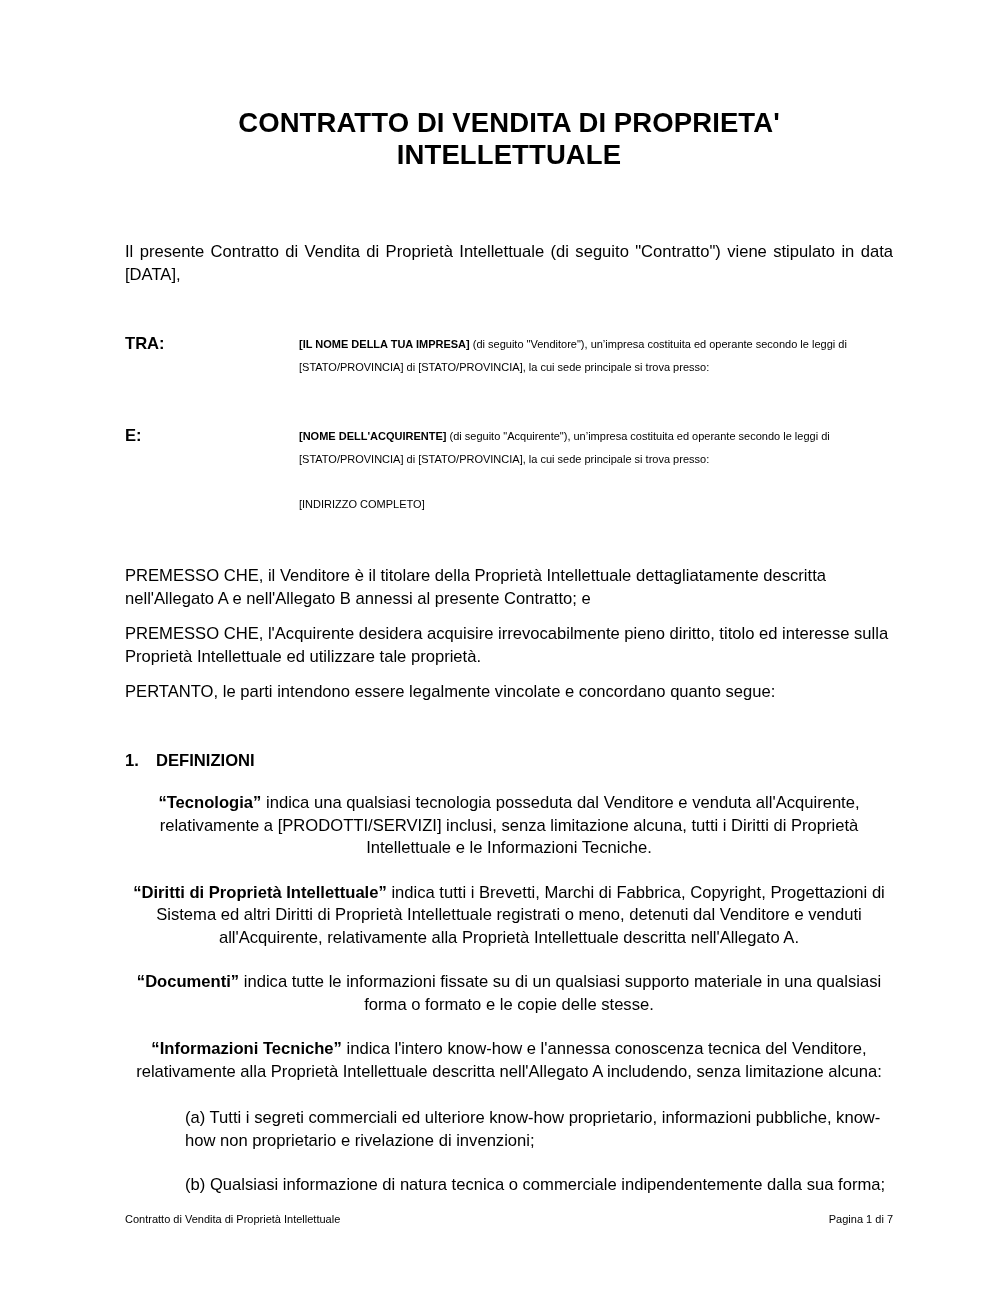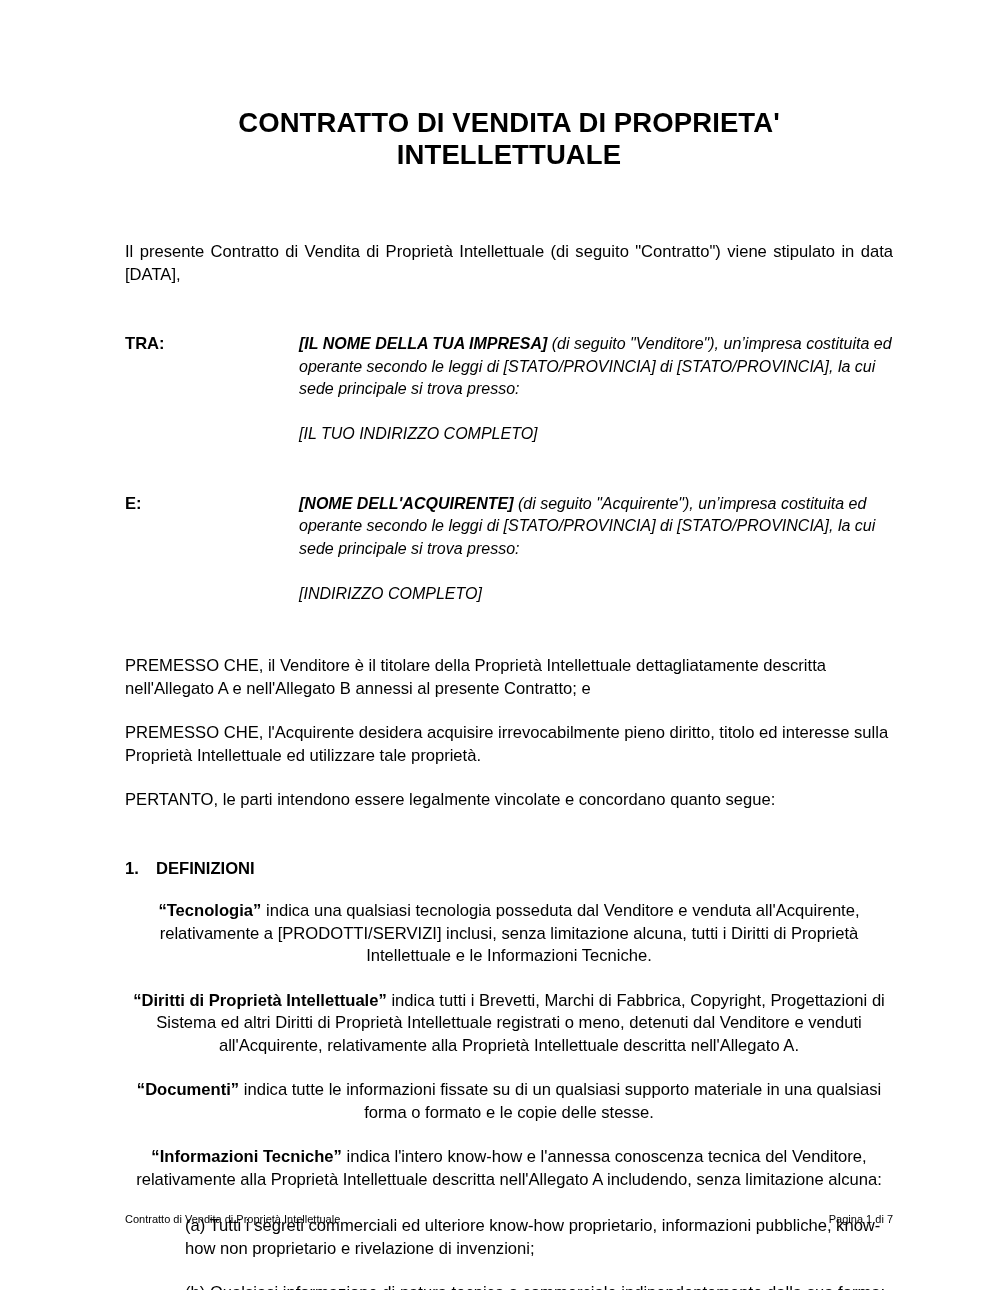--- a/index.html
+++ b/index.html
@@ -64,31 +64,30 @@
   .party-block.second { margin-top: 47px; }
   .party-label {
     width: 174px;
     flex: 0 0 174px;
     font-size: 16.6px;
     line-height: 22.5px;
     font-weight: bold;
   }
   .party-body {
     flex: 1 1 auto;
-    font-size: 16px;
+    font-size: 11px;
     line-height: 22.5px;
-    font-style: italic;
   }
   .party-body .addr {
     margin-top: 22.5px;
   }
 
   
   .recitals { margin-top: 50px; }
-  .recitals .para + .para { margin-top: 22px; }
+  .recitals .para + .para { margin-top: 13px; }
 
   
   .section-heading {
     margin-top: 46px;
     font-size: 16.6px;
     line-height: 22.5px;
     font-weight: bold;
     display: flex;
   }
   .section-heading .num {
@@ -140,21 +139,20 @@
     <h1 class="doc-title">CONTRATTO DI VENDITA DI PROPRIETA' INTELLETTUALE</h1>
 
     <div class="intro-block">
       <p class="para justify">Il presente Contratto di Vendita di Proprietà Intellettuale (di seguito "Contratto") viene stipulato in data [DATA],</p>
     </div>
 
     <div class="party-block">
       <div class="party-label">TRA:</div>
       <div class="party-body">
         <div><span class="term">[IL NOME DELLA TUA IMPRESA]</span><span> (di seguito "Venditore"), un’impresa costituita ed operante secondo le leggi di [STATO/PROVINCIA] di [STATO/PROVINCIA], la cui sede principale si trova presso:</span></div>
-        <div class="addr">[IL TUO INDIRIZZO COMPLETO]</div>
       </div>
     </div>
 
     <div class="party-block second">
       <div class="party-label">E:</div>
       <div class="party-body">
         <div><span class="term">[NOME DELL'ACQUIRENTE]</span><span> (di seguito "Acquirente"), un’impresa costituita ed operante secondo le leggi di [STATO/PROVINCIA] di [STATO/PROVINCIA], la cui sede principale si trova presso:</span></div>
         <div class="addr">[INDIRIZZO COMPLETO]</div>
       </div>
     </div>

